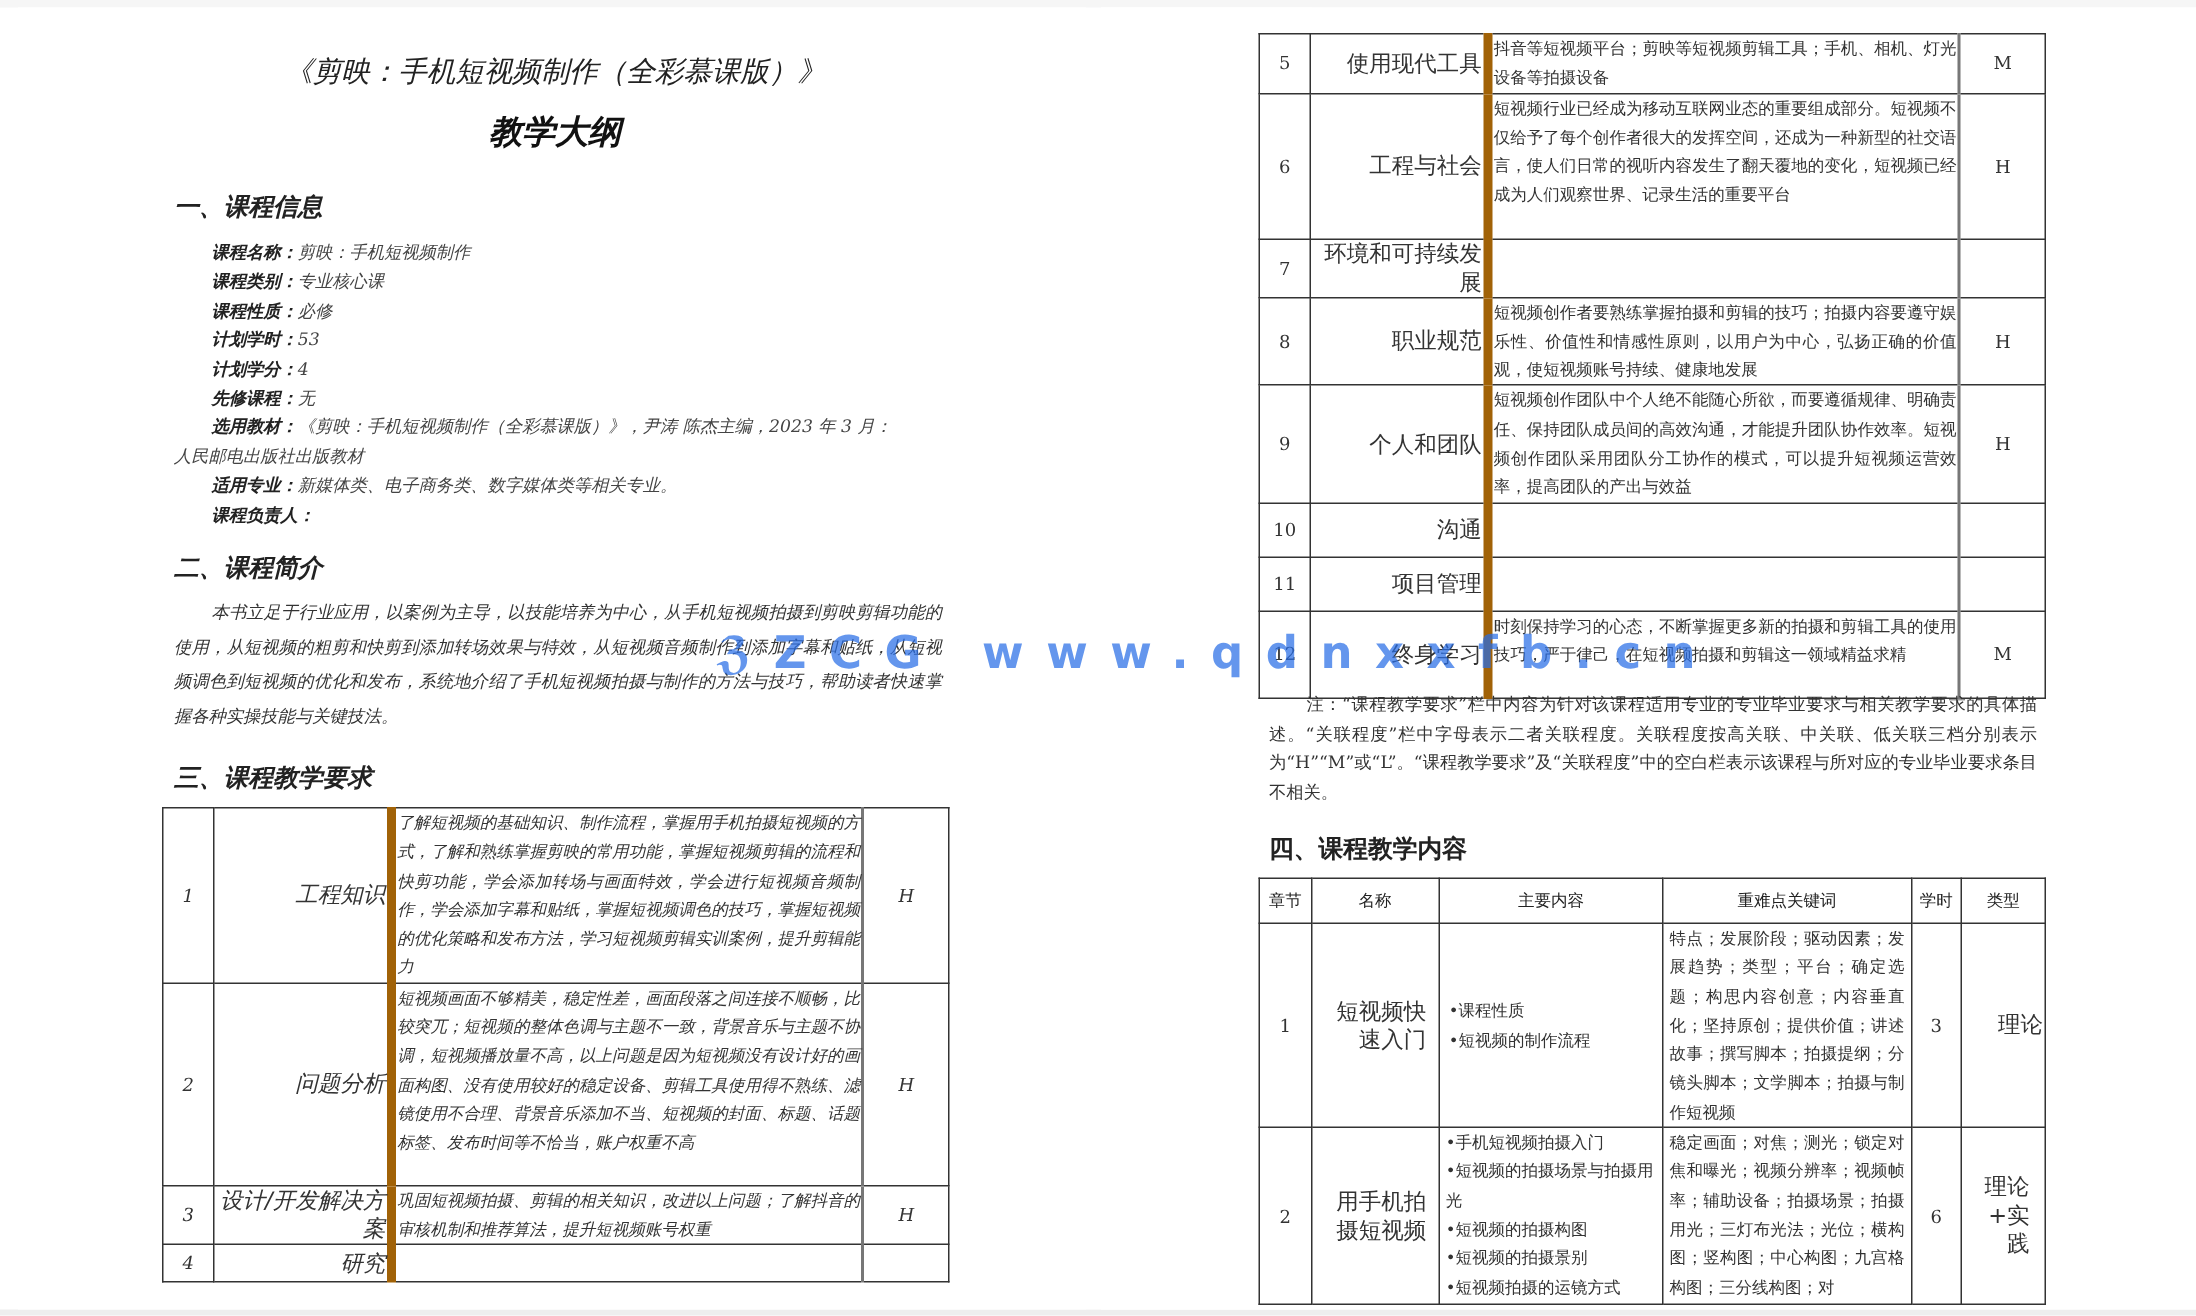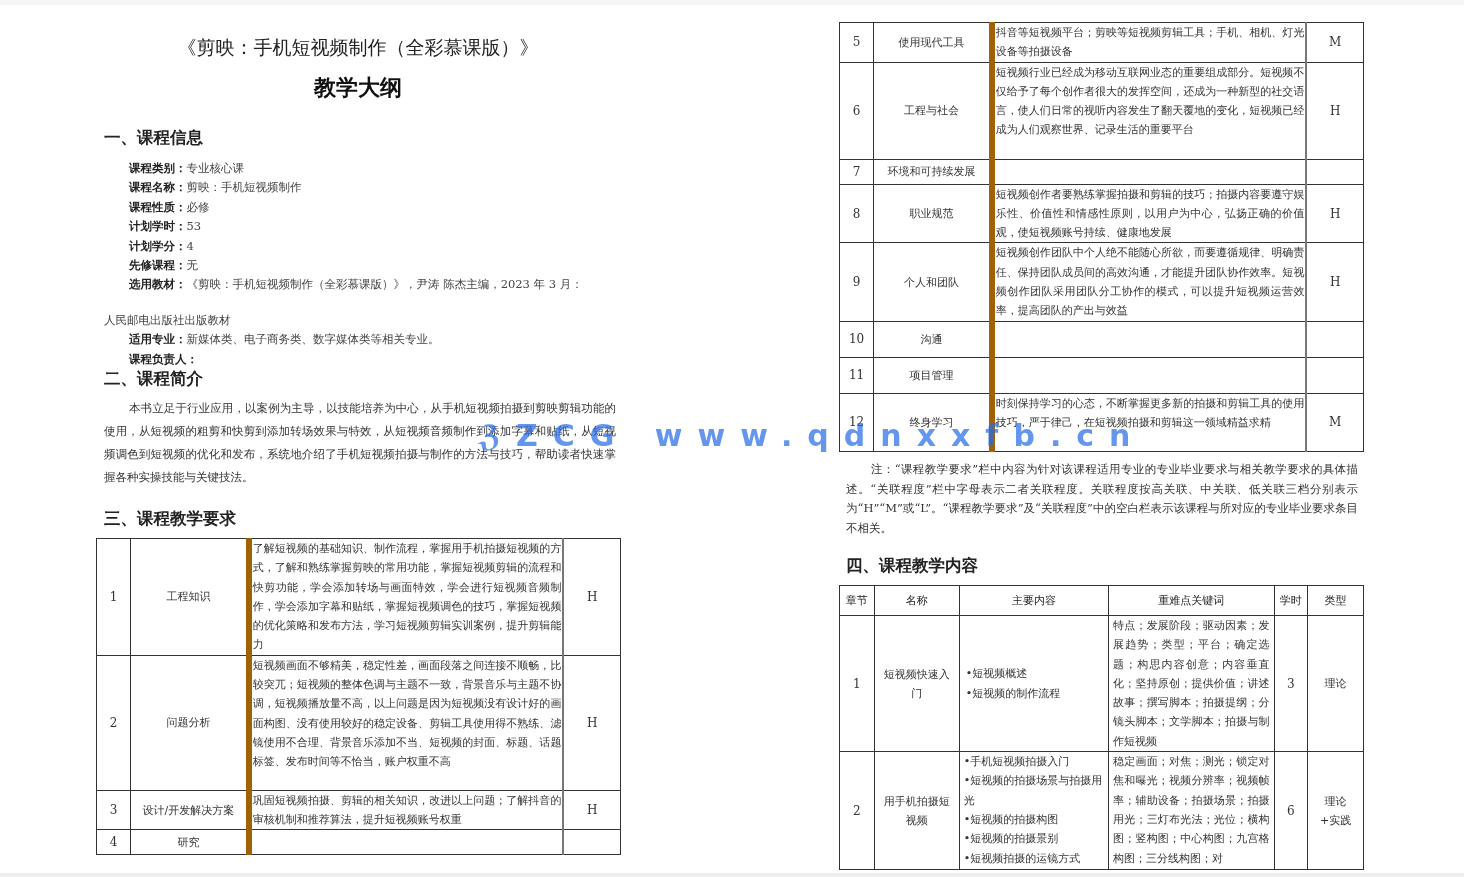--- a/index.html
+++ b/index.html
@@ -6,44 +6,44 @@
   body {
     width:1464px; height:877px; overflow:hidden; position:relative;
     background:#ffffff;
     font-family:"DejaVu Serif", "Liberation Serif", serif;
     color:#222;
   }
   .topstrip { position:absolute; left:0; top:0; width:1464px; height:5px; background:#f6f6f6; }
   .botstrip { position:absolute; left:0; bottom:0; width:1464px; height:4px; background:#eeeeee; }
   .divider { position:absolute; left:724px; top:5px; width:10px; height:868px; background:#f0f0f4; }
   .page { position:absolute; top:5px; background:#fff; }
-  #page-left { left:0; width:863px; height:868px; }
+  #page-left { left:12px; width:863px; height:868px;font-style:italic; }
   #page-right { left:734px; width:730px; height:868px; }
 
   .doc-subtitle { position:absolute; left:100px; width:516px; top:30px; text-align:center;
     font-family:"DejaVu Sans","Liberation Sans",sans-serif; font-size:19px; color:#222; }
   .doc-title { position:absolute; left:100px; width:516px; top:68px; text-align:center;
     font-family:"DejaVu Sans","Liberation Sans",sans-serif; font-size:22px; font-weight:bold; color:#111; }
   .h2 { position:absolute; font-family:"DejaVu Sans","Liberation Sans",sans-serif; font-size:16.5px; font-weight:bold; color:#222; }
 
   .info { position:absolute; left:104px; top:154px; width:512px; font-size:11.5px; line-height:19.4px; }
   .info .row { padding-left:25px; }
-  .info .row.cont { padding-left:0;margin-top:16px; }
+  .info .row.cont { padding-left:0; }
   .info b { font-family:"DejaVu Sans","Liberation Sans",sans-serif; font-weight:bold; color:#222; }
   .info span.v { color:#444; }
 
   .para { position:absolute; font-size:11.5px; line-height:23px; color:#333; text-indent:25px; text-align:justify; }
 
   table.t { position:absolute; border-collapse:collapse; font-size:11px; color:#333; table-layout:fixed; }
   table.t td, table.t th { border:1px solid #333; padding:0 1px; vertical-align:middle; }
   table.t th { font-weight:normal; text-align:center; height:18px; color:#222; font-family:"DejaVu Sans","Liberation Sans",sans-serif; font-size:11px; }
   table.t td.c { text-align:center; }
   table.t td.req { border-left:6px solid #a16207; text-align:justify; line-height:19.3px; vertical-align:top; }
   table.t td.lvl { border-left:2px solid #777; text-align:center; font-size:12px; }
-  table.t td.name { font-family:"DejaVu Sans","Liberation Sans",sans-serif; font-size:11px; }
+  table.t td.name { font-family:"DejaVu Sans","Liberation Sans",sans-serif; font-size:15px;text-align:right; }
   table.t td.num { text-align:center; font-size:12px; }
 
   .cont-list div { line-height:19.3px; }
   .kw { line-height:19.3px; text-align:justify; }
 
   .watermark { position:absolute; left:478px; top:418px; font-family:"DejaVu Sans","Liberation Sans",sans-serif;
     font-size:30px; font-weight:bold; letter-spacing:15px; color:rgba(40,110,230,0.72); white-space:nowrap; }
 </style>
 </head>
 <body>
@@ -52,22 +52,22 @@
 <div class="divider"></div>
 <div class="botstrip"></div>
 
 <div class="page" id="page-left">
   <div class="doc-subtitle">《剪映：手机短视频制作（全彩慕课版）》</div>
   <div class="doc-title">教学大纲</div>
 
   <div class="h2" style="left:104px; top:122px;">一、课程信息</div>
 
   <div class="info">
+    <div class="row"><b>课程名称：</b><span class="v">剪映：手机短视频制作</span></div>
     <div class="row"><b>课程类别：</b><span class="v">专业核心课</span></div>
-    <div class="row"><b>课程名称：</b><span class="v">剪映：手机短视频制作</span></div>
     <div class="row"><b>课程性质：</b><span class="v">必修</span></div>
     <div class="row"><b>计划学时：</b><span class="v">53</span></div>
     <div class="row"><b>计划学分：</b><span class="v">4</span></div>
     <div class="row"><b>先修课程：</b><span class="v">无</span></div>
     <div class="row"><b>选用教材：</b><span class="v">《剪映：手机短视频制作（全彩慕课版）》，尹涛 陈杰主编，2023 年 3 月：</span></div>
     <div class="row cont"><span class="v">人民邮电出版社出版教材</span></div>
     <div class="row"><b>适用专业：</b><span class="v">新媒体类、电子商务类、数字媒体类等相关专业。</span></div>
     <div class="row"><b>课程负责人：</b><span class="v"></span></div>
   </div>
 
@@ -191,21 +191,21 @@
       <th>名称</th>
       <th>主要内容</th>
       <th>重难点关键词</th>
       <th>学时</th>
       <th>类型</th>
     </tr>
     <tr style="height:136px;">
       <td class="num">1</td>
       <td class="c name" style="padding:0 8px; line-height:19px;">短视频快速入门</td>
       <td class="cont-list" style="padding-left:6px;">
-        <div>•短视频概述</div>
+        <div>•课程性质</div>
         <div>•短视频的制作流程</div>
       </td>
       <td class="kw" style="padding:0 4px;">特点；发展阶段；驱动因素；发展趋势；类型；平台；确定选题；构思内容创意；内容垂直化；坚持原创；提供价值；讲述故事；撰写脚本；拍摄提纲；分镜头脚本；文学脚本；拍摄与制作短视频</td>
       <td class="num">3</td>
       <td class="c name">理论</td>
     </tr>
     <tr style="height:118px;">
       <td class="num">2</td>
       <td class="c name" style="padding:0 8px; line-height:19px;">用手机拍摄短视频</td>
       <td class="cont-list" style="padding-left:4px; vertical-align:top;margin-top:28px;">

